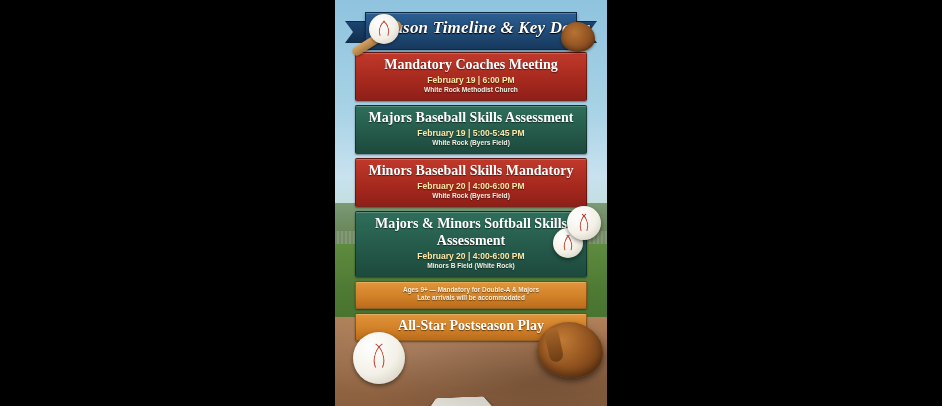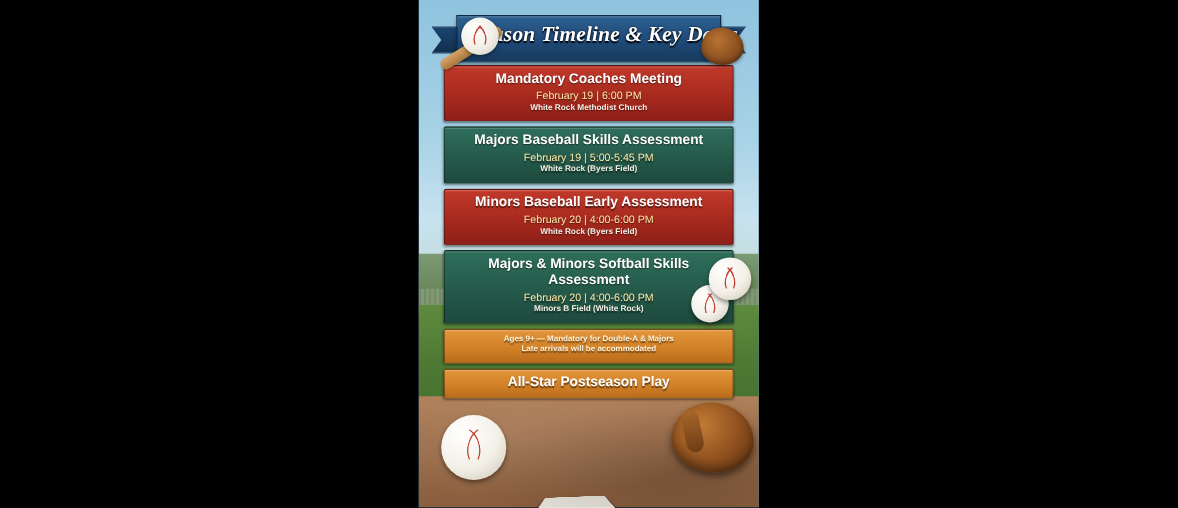--- a/index.html
+++ b/index.html
@@ -177,28 +177,29 @@
     text-align: center;
     border-radius: 2px;
     box-shadow: 0 1px 2px rgba(0,0,0,.45), inset 0 1px 0 rgba(255,255,255,.22);
     border: 1px solid rgba(0,0,0,.35);
   }
   .bar.red    { background: linear-gradient(#c0392b 0%, #a5281d 60%, #8e2018 100%); }
   .bar.green  { background: linear-gradient(#2f6e5b 0%, #245849 60%, #1d4a3d 100%); text-align: center; }
   .bar.orange { background: linear-gradient(#e2953a 0%, #d07f26 60%, #b96c1c 100%); }
   .bar .b-title {
     color: #ffffff;
-    font-size: 11px;
+    font-size: 14px;
     font-weight: bold;
     line-height: 1.2;
     text-shadow: 0 1px 1px rgba(0,0,0,.55);
+    font-family: Liberation Serif, serif;
   }
   .bar .b-date {
     font-size: 8.5px;
-    font-weight: normal;
+    font-weight: bold;
     line-height: 1.25;
     margin-top: 1px;
     text-shadow: 0 1px 1px rgba(0,0,0,.55);
   }
   .bar.red .b-date    { color: #ffe9a8; }
   .bar.green .b-date  { color: #ffe9a8; }
   .bar .b-sub {
     color: #f4f1e6;
     font-size: 6.6px;
     font-weight: bold;
@@ -305,21 +306,21 @@
         <div class="b-sub">White Rock Methodist Church</div>
       </div>
 
       <div class="bar green">
         <div class="b-title">Majors Baseball Skills Assessment</div>
         <div class="b-date">February 19  |  5:00-5:45 PM</div>
         <div class="b-sub">White Rock (Byers Field)</div>
       </div>
 
       <div class="bar red">
-        <div class="b-title">Minors Baseball Early Assessment</div>
+        <div class="b-title">Minors Baseball Skills Mandatory</div>
         <div class="b-date">February 20  |  4:00-6:00 PM</div>
         <div class="b-sub">White Rock (Byers Field)</div>
       </div>
 
       <div class="bar green">
         <div class="b-title">Majors &amp; Minors Softball Skills Assessment</div>
         <div class="b-date">February 20  |  4:00-6:00 PM</div>
         <div class="b-sub">Minors B Field (White Rock)</div>
       </div>
 

